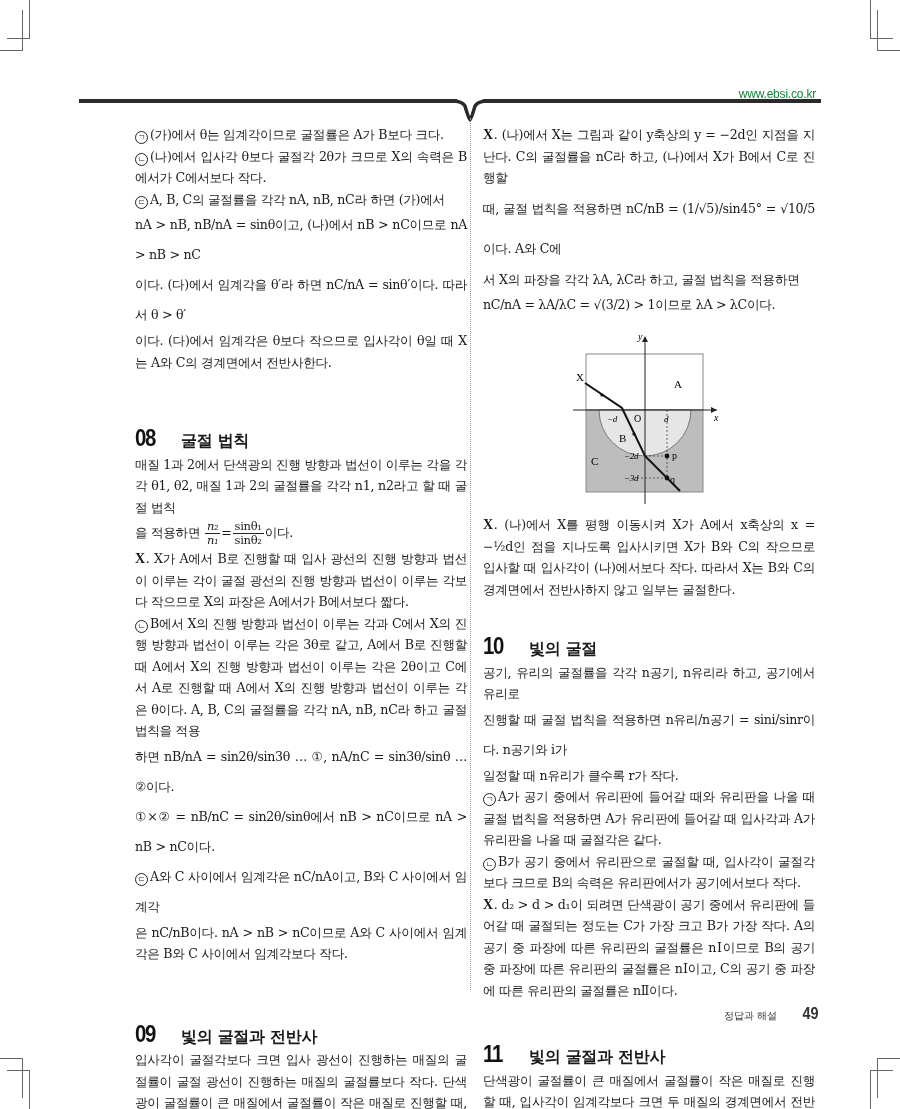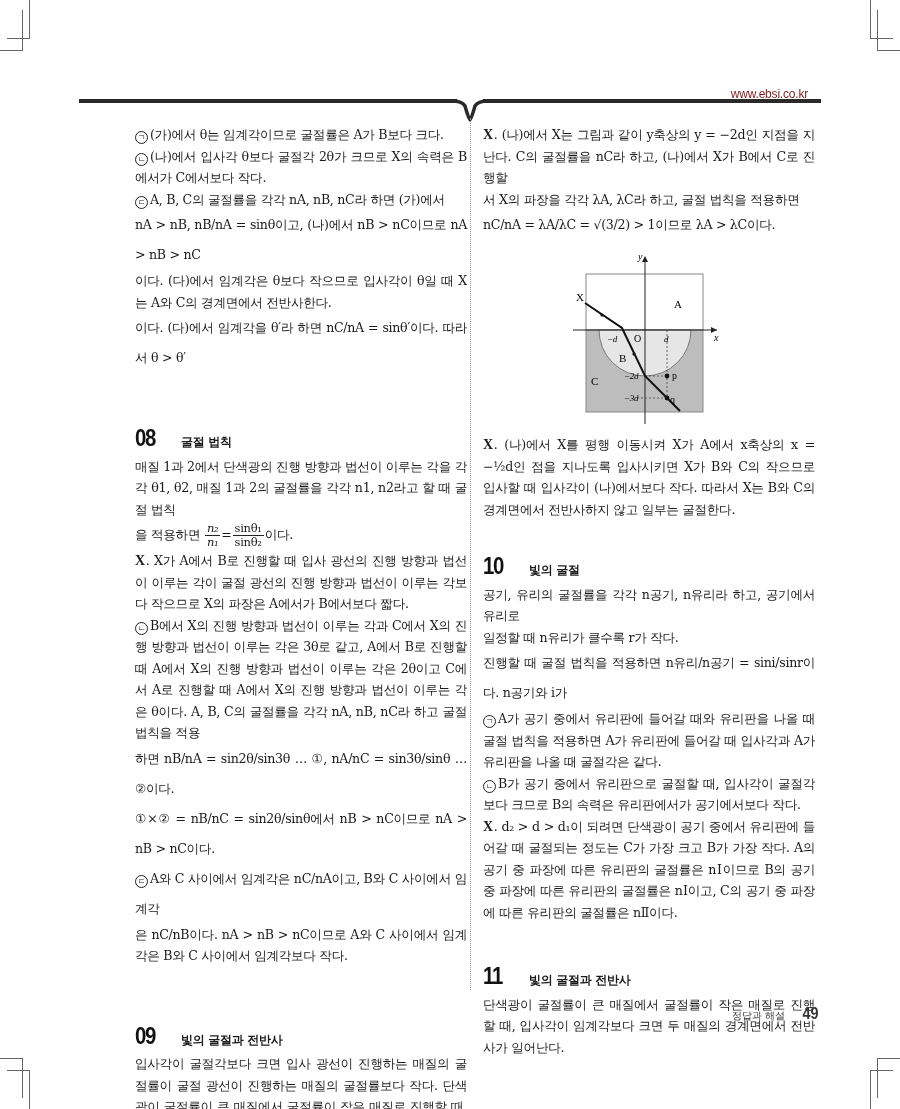--- a/index.html
+++ b/index.html
@@ -1,45 +1,45 @@
 <!DOCTYPE html>
 <html><head>
 <meta charset="utf-8">
 <style>
   * { box-sizing: border-box; margin: 0; padding: 0; }
   html, body { width: 900px; height: 1109px; background: #ffffff; overflow: hidden; }
   body { position: relative; font-family: "DejaVu Serif", "Liberation Serif", serif; color: #1a1a1a; }
 
   .crop { position: absolute; background: #666; }
-  .url { position: absolute; top: 87px; right: 92px; font-family: "Liberation Sans", sans-serif; font-size: 12px; color: #7f1d1d; letter-spacing: -0.2px; }
+  .url { position: absolute; top: 87px; right: 84px; font-family: "Liberation Sans", sans-serif; font-size: 12px; color: #15803d; letter-spacing: -0.2px; }
   .header-rule { position: absolute; top: 99px; height: 4px; background: #2a2a2a; }
   .divider { position: absolute; left: 470px; top: 118px; height: 872px; border-left: 1px dotted #999; }
   .notch { position: absolute; left: 452px; top: 96px; width: 36px; height: 26px; }
 
   .col { position: absolute; top: 124px; width: 332px; font-size: 12.6px; line-height: 21.5px; text-align: justify; letter-spacing: -0.3px; }
   .col.left { left: 135px; }
   .col.right { left: 483px; }
 
   .p { display: block; }
   .mark { display: inline-block; width: 13px; height: 13px; border: 1.3px solid #222; border-radius: 50%; font-size: 8px; line-height: 11px; text-align: center; font-family: "DejaVu Sans", sans-serif; margin-right: 2px; vertical-align: -1px; }
   .xmark { font-family: "Liberation Serif", serif; font-size: 14px; font-weight: bold; margin-right: 1px; }
 
   .section { margin-top: 38px; }
   .sec-head { display: flex; align-items: baseline; gap: 20px; margin-bottom: 2px; }
   .sec-num { font-family: "Liberation Sans", sans-serif; font-weight: bold; font-size: 24px; line-height: 26px; letter-spacing: -1.5px; color: #111; transform: scaleX(0.85); transform-origin: left; display: inline-block; width: 26px; }
-  .sec-title { font-family: "DejaVu Sans", sans-serif; font-weight: bold; font-size: 12px; }
+  .sec-title { font-family: "DejaVu Sans", sans-serif; font-weight: bold; font-size: 16px; }
 
   .frac { display: inline-flex; flex-direction: column; align-items: center; vertical-align: middle; font-size: 11.5px; line-height: 13px; margin: 0 1px; }
   .frac .num { border-bottom: 1px solid #222; padding: 0 2px; }
   .frac .den { padding: 0 2px; }
   .math { font-style: italic; }
   .eq-line { line-height: 30px; }
 
   .figure { position: relative; width: 200px; height: 180px; margin: 6px auto 8px; }
-  .footer { position: absolute; right: 80px; top: 1004px; font-family: "DejaVu Sans", sans-serif; font-size: 10px; color: #333; display: flex; align-items: baseline; gap: 16px; }
+  .footer { position: absolute; right: 80px; top: 1004px; font-family: "DejaVu Sans", sans-serif; font-size: 10px; color: #333; display: flex; align-items: baseline; gap: 24px; }
   .page-num { font-family: "Liberation Sans", sans-serif; font-size: 17px; font-weight: bold; transform: scaleX(0.85); display: inline-block; }
 </style>
 </head>
 <body>
 
 <div class="crop" style="left:7px;top:38px;width:23px;height:1px;"></div>
 <div class="crop" style="left:29px;top:0;width:1px;height:39px;"></div>
 <div class="crop" style="left:0;top:50px;width:23px;height:1px;"></div>
 <div class="crop" style="left:22px;top:10px;width:1px;height:40px;"></div>
 <div class="crop" style="left:870px;top:38px;width:23px;height:1px;"></div>
@@ -61,22 +61,22 @@
 <svg class="notch" viewBox="0 0 36 26">
   <path d="M0 5 Q10 5 13 10 Q17 24 18 24 Q19 24 23 10 Q26 5 36 5" fill="none" stroke="#2a2a2a" stroke-width="3.5"></path>
 </svg>
 <div class="divider"></div>
 
 <div class="col left">
   <div class="p"><span class="mark">ㄱ</span><span>(가)에서 θ는 임계각이므로 굴절률은 A가 B보다 크다.</span></div>
   <div class="p"><span class="mark">ㄴ</span><span>(나)에서 입사각 θ보다 굴절각 2θ가 크므로 X의 속력은 B에서가 C에서보다 작다.</span></div>
   <div class="p"><span class="mark">ㄷ</span><span>A, B, C의 굴절률을 각각 nA, nB, nC라 하면 (가)에서</span></div>
   <div class="p eq-line">nA &gt; nB, nB/nA = sinθ이고, (나)에서 nB &gt; nC이므로 nA &gt; nB &gt; nC</div>
+  <div class="p eq-line">이다. (다)에서 임계각을 θ′라 하면 nC/nA = sinθ′이다. 따라서 θ &gt; θ′</div>
   <div class="p">이다. (다)에서 임계각은 θ보다 작으므로 입사각이 θ일 때 X는 A와 C의 경계면에서 전반사한다.</div>
-  <div class="p eq-line">이다. (다)에서 임계각을 θ′라 하면 nC/nA = sinθ′이다. 따라서 θ &gt; θ′</div>
 
   <div class="section" style="margin-top:52px;">
     <div class="sec-head">
         <span class="sec-num">08</span>
         <span class="sec-title">굴절 법칙</span>
       </div>
     <div class="p">매질 1과 2에서 단색광의 진행 방향과 법선이 이루는 각을 각각 θ1, θ2, 매질 1과 2의 굴절률을 각각 n1, n2라고 할 때 굴절 법칙</div>
     <div class="p eq-line">
       <span>을 적용하면</span>
       <span class="frac math">
@@ -100,20 +100,21 @@
         <span class="sec-num">09</span>
         <span class="sec-title">빛의 굴절과 전반사</span>
       </div>
     <div class="p">입사각이 굴절각보다 크면 입사 광선이 진행하는 매질의 굴절률이 굴절 광선이 진행하는 매질의 굴절률보다 작다. 단색광이 굴절률이 큰 매질에서 굴절률이 작은 매질로 진행할 때, 입사각이 임계각보다 크면 두 매질의 경계면에서 전반사가 일어난다.</div>
 
   </div>
 </div>
 
 <div class="col right">
   <div class="p"><span class="xmark">X</span>. <span>(나)에서 X는 그림과 같이 y축상의 y = −2d인 지점을 지난다. C의 굴절률을 nC라 하고, (나)에서 X가 B에서 C로 진행할</span></div>
+  <div class="p eq-line" style="line-height:40px;"><span>때, 굴절 법칙을 적용하면</span> <span>nC/nB = (1/√5)/sin45° = √10/5</span><span>이다. A와 C에</span></div>
   <div class="p">서 X의 파장을 각각 λA, λC라 하고, 굴절 법칙을 적용하면</div>
   <div class="p eq-line">nC/nA = λA/λC = √(3/2) &gt; 1이므로 λA &gt; λC이다.</div>
 
   <div class="figure">
     <svg width="200" height="180" viewBox="0 0 200 180" style="font-family:'Liberation Serif',serif;">
       <rect x="37" y="28" width="117" height="56" fill="#ffffff" stroke="#888" stroke-width="1"></rect>
       <rect x="37" y="84" width="117" height="82" fill="#bdbdbd" stroke="#888" stroke-width="1"></rect>
       <path d="M50 84 A46 46 0 0 0 142 84 Z" fill="#e6e6e6" stroke="#777" stroke-width="1"></path>
       <line x1="24" y1="84" x2="168" y2="84" stroke="#222" stroke-width="1"></line>
       <polygon points="168,84 162,81 162,87" fill="#222"></polygon>
@@ -144,22 +145,22 @@
   </div>
 
   <div class="p"><span class="xmark">X</span>. <span>(나)에서 X를 평행 이동시켜 X가 A에서 x축상의 x = −½d인 점을 지나도록 입사시키면 X가 B와 C의 작으므로 입사할 때 입사각이 (나)에서보다 작다. 따라서 X는 B와 C의 경계면에서 전반사하지 않고 일부는 굴절한다.</span></div>
 
   <div class="section" style="margin-top:33px;">
     <div class="sec-head">
         <span class="sec-num">10</span>
         <span class="sec-title">빛의 굴절</span>
       </div>
     <div class="p">공기, 유리의 굴절률을 각각 n공기, n유리라 하고, 공기에서 유리로</div>
+    <div class="p eq-line">진행할 때 굴절 법칙을 적용하면 n유리/n공기 = sini/sinr이다. n공기와 i가</div>
     <div class="p">일정할 때 n유리가 클수록 r가 작다.</div>
-    <div class="p eq-line">진행할 때 굴절 법칙을 적용하면 n유리/n공기 = sini/sinr이다. n공기와 i가</div>
     <div class="p"><span class="mark">ㄱ</span><span>A가 공기 중에서 유리판에 들어갈 때와 유리판을 나올 때 굴절 법칙을 적용하면 A가 유리판에 들어갈 때 입사각과 A가 유리판을 나올 때 굴절각은 같다.</span></div>
     <div class="p"><span class="mark">ㄴ</span><span>B가 공기 중에서 유리판으로 굴절할 때, 입사각이 굴절각보다 크므로 B의 속력은 유리판에서가 공기에서보다 작다.</span></div>
     <div class="p"><span class="xmark">X</span>. <span>d₂ &gt; d &gt; d₁이 되려면 단색광이 공기 중에서 유리판에 들어갈 때 굴절되는 정도는 C가 가장 크고 B가 가장 작다. A의 공기 중 파장에 따른 유리판의 굴절률은 nⅠ이므로 B의 공기 중 파장에 따른 유리판의 굴절률은 nⅠ이고, C의 공기 중 파장에 따른 유리판의 굴절률은 nⅡ이다.</span></div>
   </div>
 
   <div class="section" style="margin-top:40px;">
     <div class="sec-head">
         <span class="sec-num">11</span>
         <span class="sec-title">빛의 굴절과 전반사</span>
       </div>

